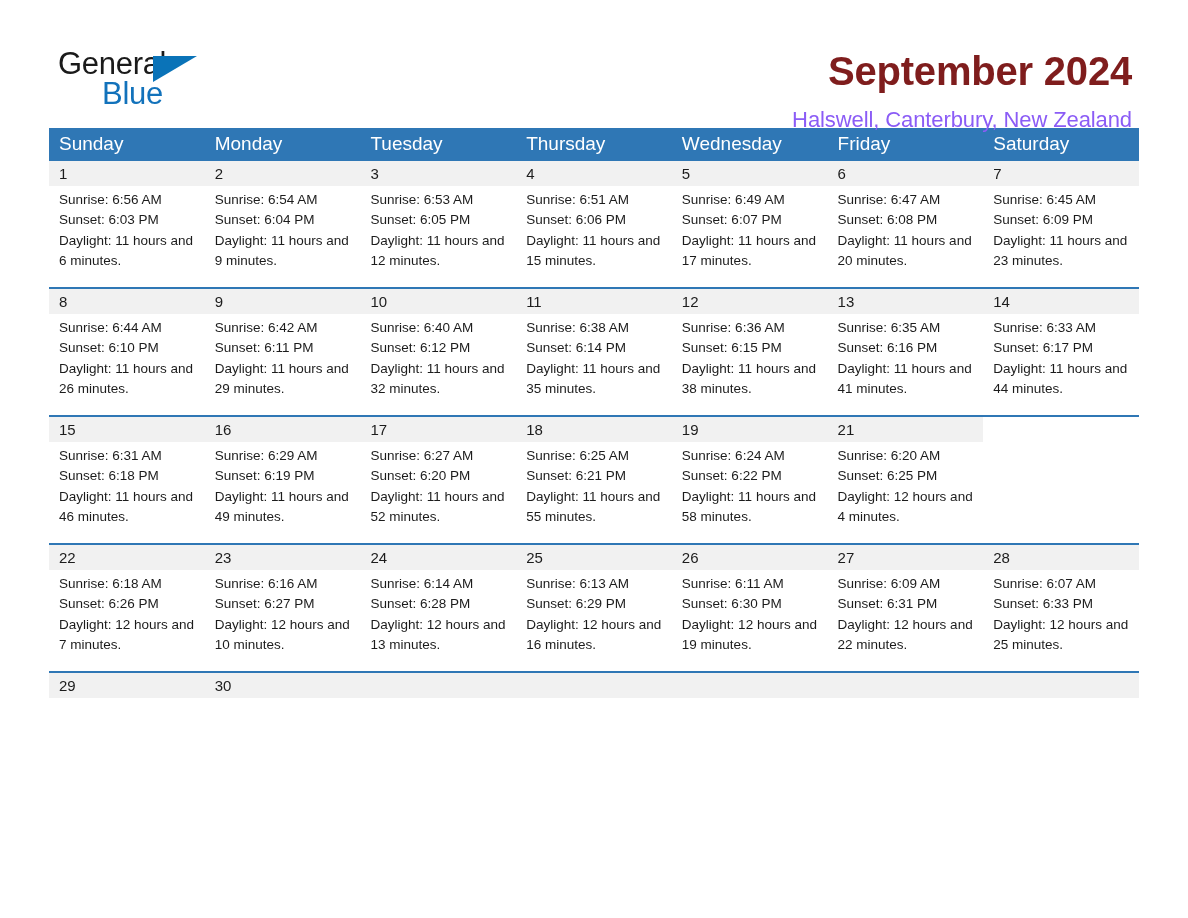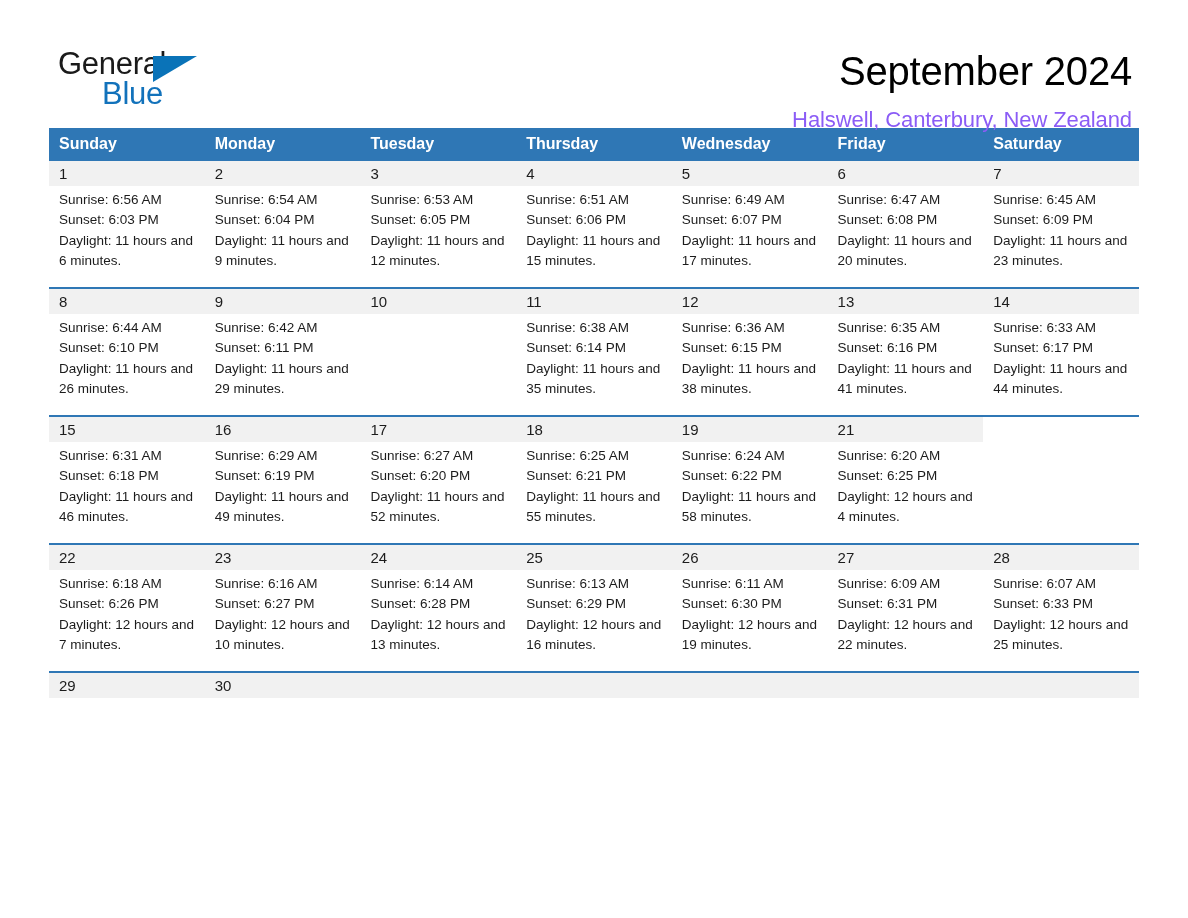--- a/index.html
+++ b/index.html
@@ -64,23 +64,23 @@
     font-weight: 400;
   }
 
   .titles {
     text-align: right;
     flex: 1 1 auto;
     padding-top: 2px;
   }
   .cal-title {
     font-size: 40px;
-    font-weight: 400;
+    font-weight: 700;
     line-height: 1.08;
-    color: #000000;
+    color: #7f1d1d;
     letter-spacing: -0.2px;
   }
   .cal-subtitle {
     font-size: 22px;
     font-weight: 400;
     color: #8b5cf6;
     margin-top: 14px;
     letter-spacing: -0.1px;
   }
 
@@ -91,26 +91,25 @@
   }
 
   .weekday-row {
     display: grid;
     grid-template-columns: repeat(7, 1fr);
     background: #2f77b5;
     height: 31px;
   }
   .weekday {
     color: #ffffff;
-    font-size: 16px;
+    font-size: 19px;
     line-height: 31px;
     padding-left: 10px;
     white-space: nowrap;
     overflow: hidden;
-    font-weight: bold;
   }
 
   .week {
     position: relative;
     border-top: 2px solid #2f77b5;
   }
   .week:first-of-type { border-top: none; }
 
   .week-grid {
     display: grid;
@@ -247,20 +246,25 @@
         <div class="daycell">
           <div class="daynum-band">9</div>
           <div class="lines">
             <div>Sunrise: 6:42 AM</div>
             <div>Sunset: 6:11 PM</div>
             <div class="daylight">Daylight: 11 hours and 29 minutes.</div>
           </div>
         </div>
         <div class="daycell">
           <div class="daynum-band">10</div>
+          <div class="lines">
+            <div>Sunrise: 6:40 AM</div>
+            <div>Sunset: 6:12 PM</div>
+            <div class="daylight">Daylight: 11 hours and 32 minutes.</div>
+          </div>
         </div>
         <div class="daycell">
           <div class="daynum-band">11</div>
           <div class="lines">
             <div>Sunrise: 6:38 AM</div>
             <div>Sunset: 6:14 PM</div>
             <div class="daylight">Daylight: 11 hours and 35 minutes.</div>
           </div>
         </div>
         <div class="daycell">

